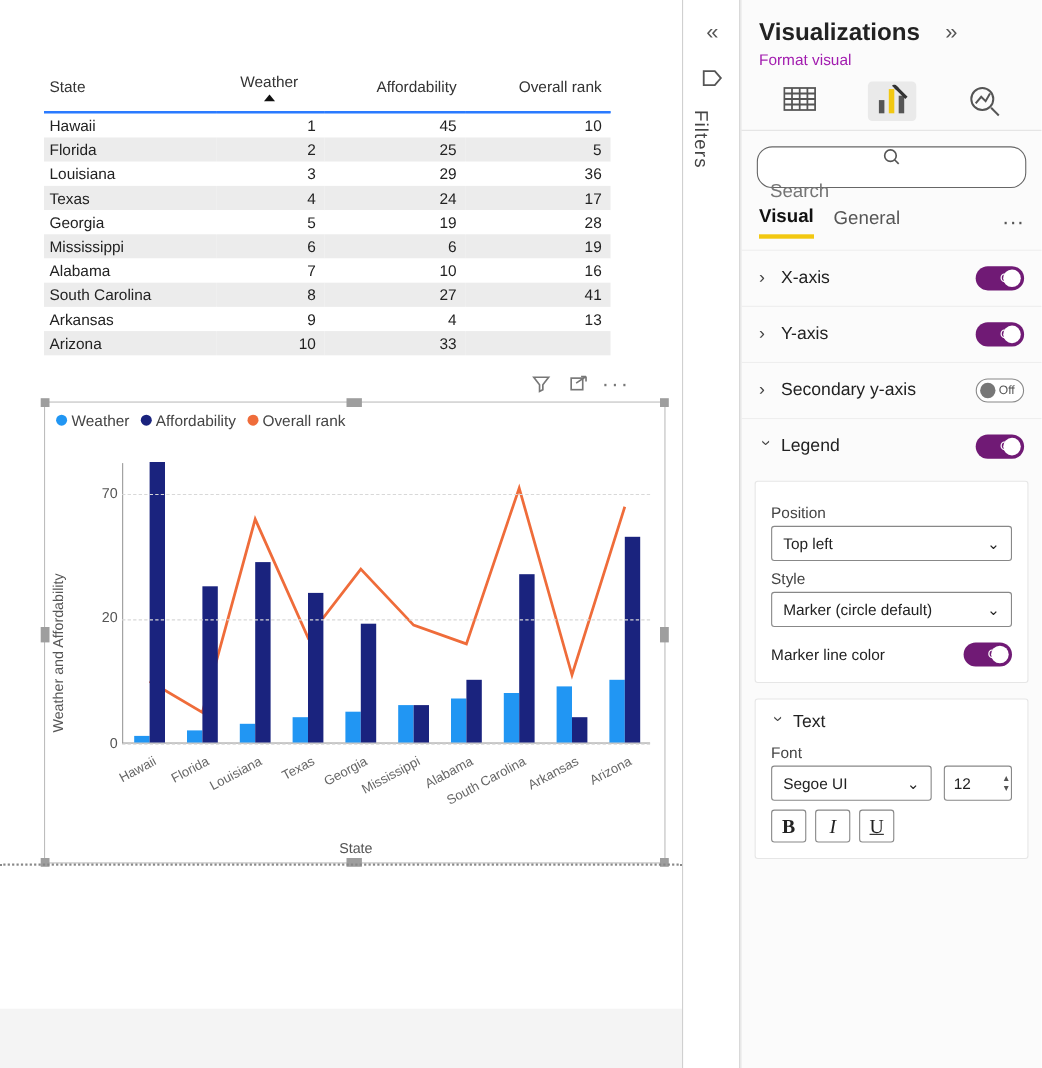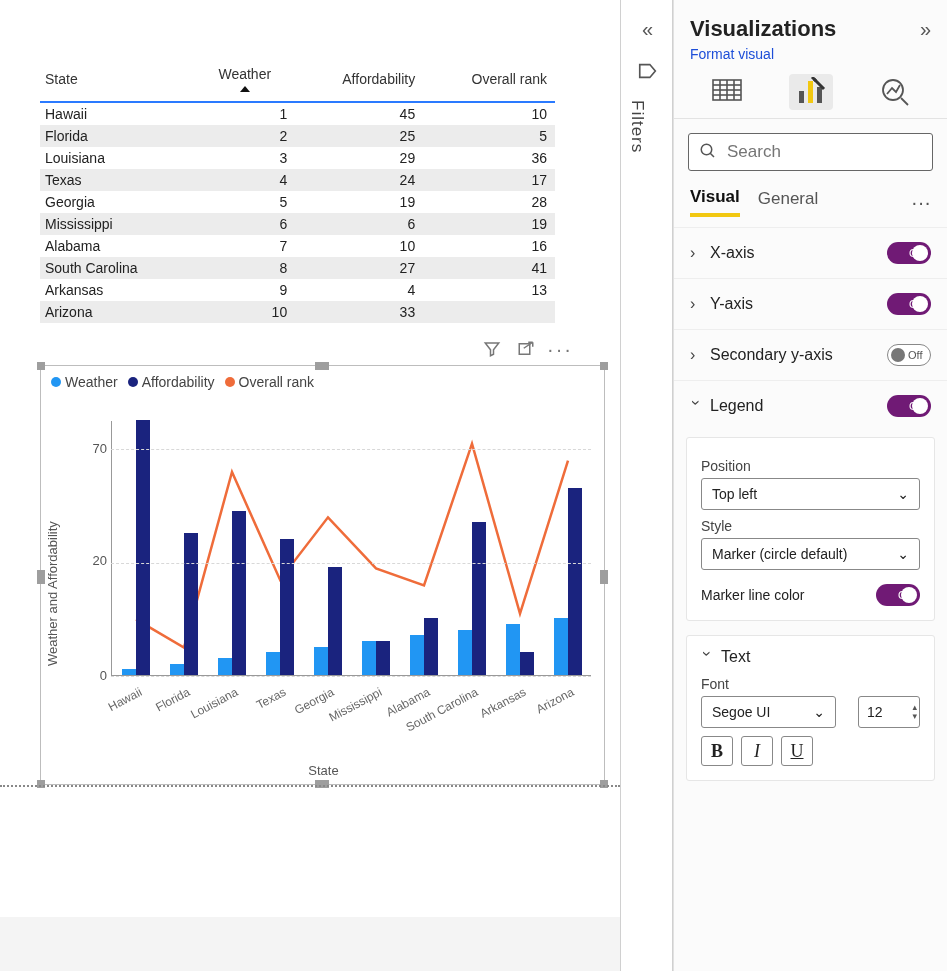--- a/index.html
+++ b/index.html
@@ -215,30 +215,30 @@
     position: absolute;
     left: 673px; top: 0;
     width: 274px;
     height: 971px;
     background: #fbfbfb;
     border-left: 1px solid #e1e1e1;
   }
   .pane-hdr {
     padding: 16px 16px 4px 16px;
     display: flex;
-    justify-content: space-between;
     align-items: center;
+    gap: 23px;
   }
   .pane-hdr h1 {
     font-size: 22px; font-weight: 600;
     margin: 0; color: #222;
   }
   .pane-sub {
     padding: 0 16px 2px 16px;
-    font-size: 14px; color: #1d4ed8;
+    font-size: 14px; color: #a21caf;
   }
   .mode-tabs {
     display: flex;
     gap: 40px;
     justify-content: center;
     align-items: center;
     padding: 10px 0 8px 0;
     border-bottom: 1px solid #e3e3e3;
   }
   .mode-tabs .mtab {
@@ -246,27 +246,28 @@
     display:flex; align-items:center; justify-content:center;
     color: #555;
   }
   .mode-tabs .mtab.active {
     background: #eaeaea;
     border-radius: 4px;
   }
   .searchbox {
     margin: 14px 14px 10px 14px;
     border: 1px solid #666;
-    border-radius: 3px;
+    border-radius: 14px;
     height: 38px;
     display: flex; align-items: center;
     gap: 8px;
     padding: 0 10px;
     color: #555;
     background: #fff;
+    flex-direction: column;
   }
   .searchbox input {
     border: none; outline: none; font-size: 17px;
     flex: 1; background: transparent; color: #333;
   }
   .tabs2 {
     display: flex; align-items: center;
     padding: 6px 16px 0 16px;
     gap: 18px;
   }
@@ -324,21 +325,21 @@
   .dropdown {
     height: 32px;
     border: 1px solid #888;
     border-radius: 3px;
     display: flex; align-items: center;
     justify-content: space-between;
     padding: 0 10px;
     font-size: 14px;
     background: #fff;
   }
-  .inline-row { display:flex; gap: 22px; align-items: center; margin-top: 4px; }
+  .inline-row { display:flex; gap: 11px; align-items: center; margin-top: 4px; }
   .inline-row .dropdown { flex: 1; }
   .numbox {
     width: 62px; height: 32px;
     border: 1px solid #888;
     border-radius: 3px;
     display:flex; align-items:center; justify-content:space-between;
     padding: 0 2px 0 8px; font-size:14px; background:#fff;
   }
   .spin { display:flex; flex-direction:column; font-size:9px; color:#555; line-height:9px; }
   .fmt-btns { display:flex; gap:8px; margin-top: 8px; }

